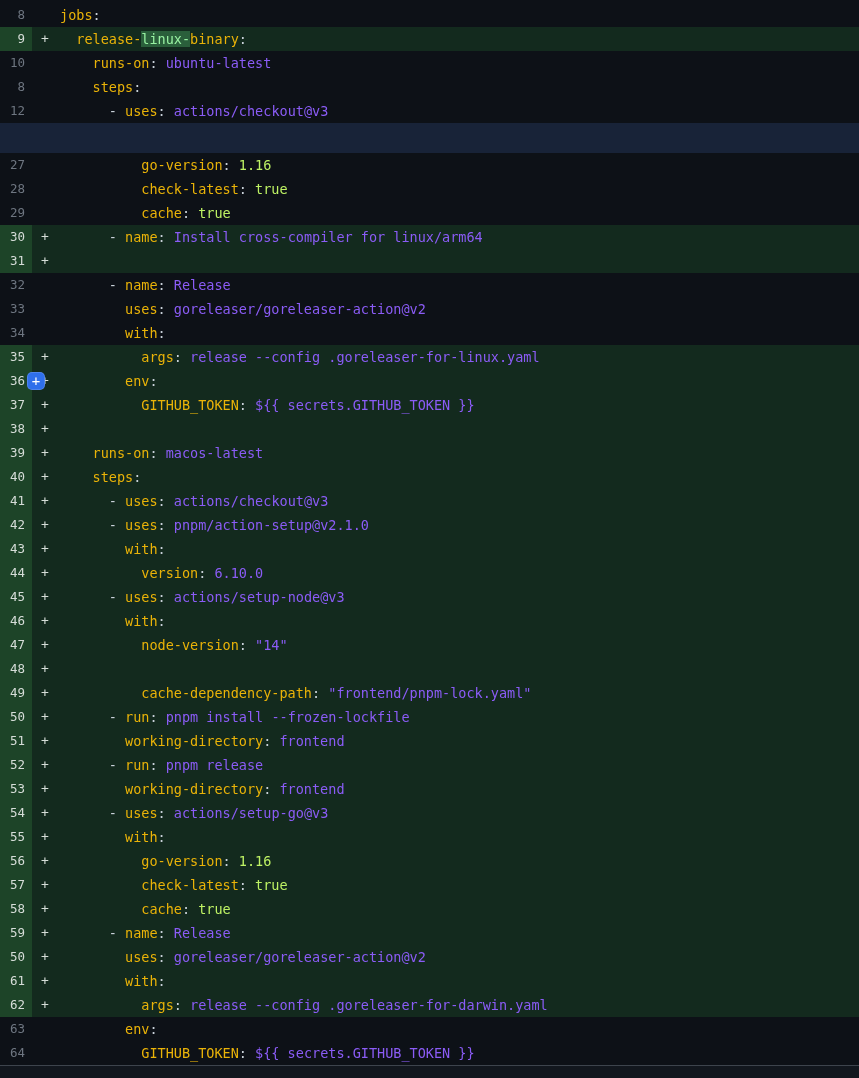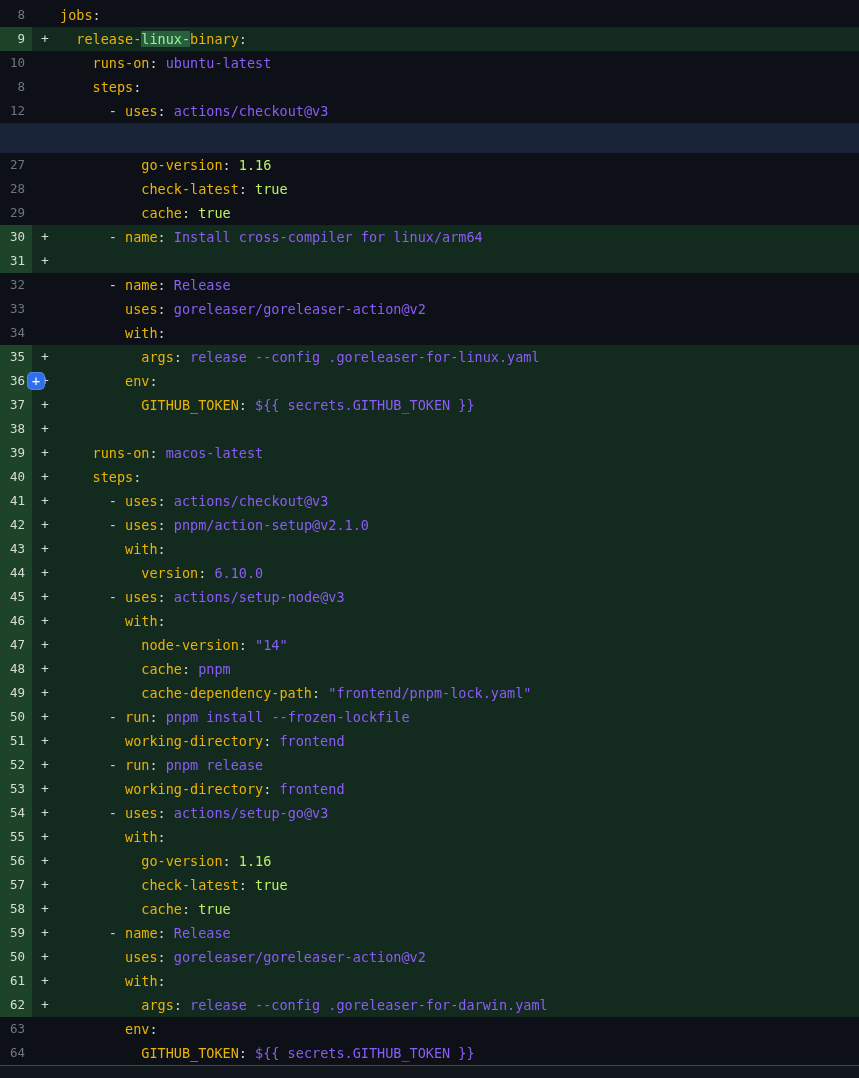--- a/index.html
+++ b/index.html
@@ -167,21 +167,20 @@
         <span class="code"><span class="tok-sp">        </span><span class="tok-k">with</span><span class="tok-p">:</span></span>
       </div>
       <div class="row add">
         <span class="num">47</span>
         <span class="sign">+</span>
         <span class="code"><span class="tok-sp">          </span><span class="tok-k">node-version</span><span class="tok-p">:</span><span class="tok-sp"> </span><span class="tok-s">"14"</span></span>
       </div>
       <div class="row add">
         <span class="num">48</span>
         <span class="sign">+</span>
-        <span class="code"><span class="tok-sp">          </span><span class="tok-k">cache</span><span class="tok-p">:</span><span class="tok-sp"> </span><span class="tok-s">pnpm</span></span>
       </div>
       <div class="row add">
         <span class="num">49</span>
         <span class="sign">+</span>
         <span class="code"><span class="tok-sp">          </span><span class="tok-k">cache-dependency-path</span><span class="tok-p">:</span><span class="tok-sp"> </span><span class="tok-s">"frontend/pnpm-lock.yaml"</span></span>
       </div>
       <div class="row add">
         <span class="num">50</span>
         <span class="sign">+</span>
         <span class="code"><span class="tok-sp">      </span><span class="tok-p">- </span><span class="tok-k">run</span><span class="tok-p">:</span><span class="tok-sp"> </span><span class="tok-s">pnpm install --frozen-lockfile</span></span>

